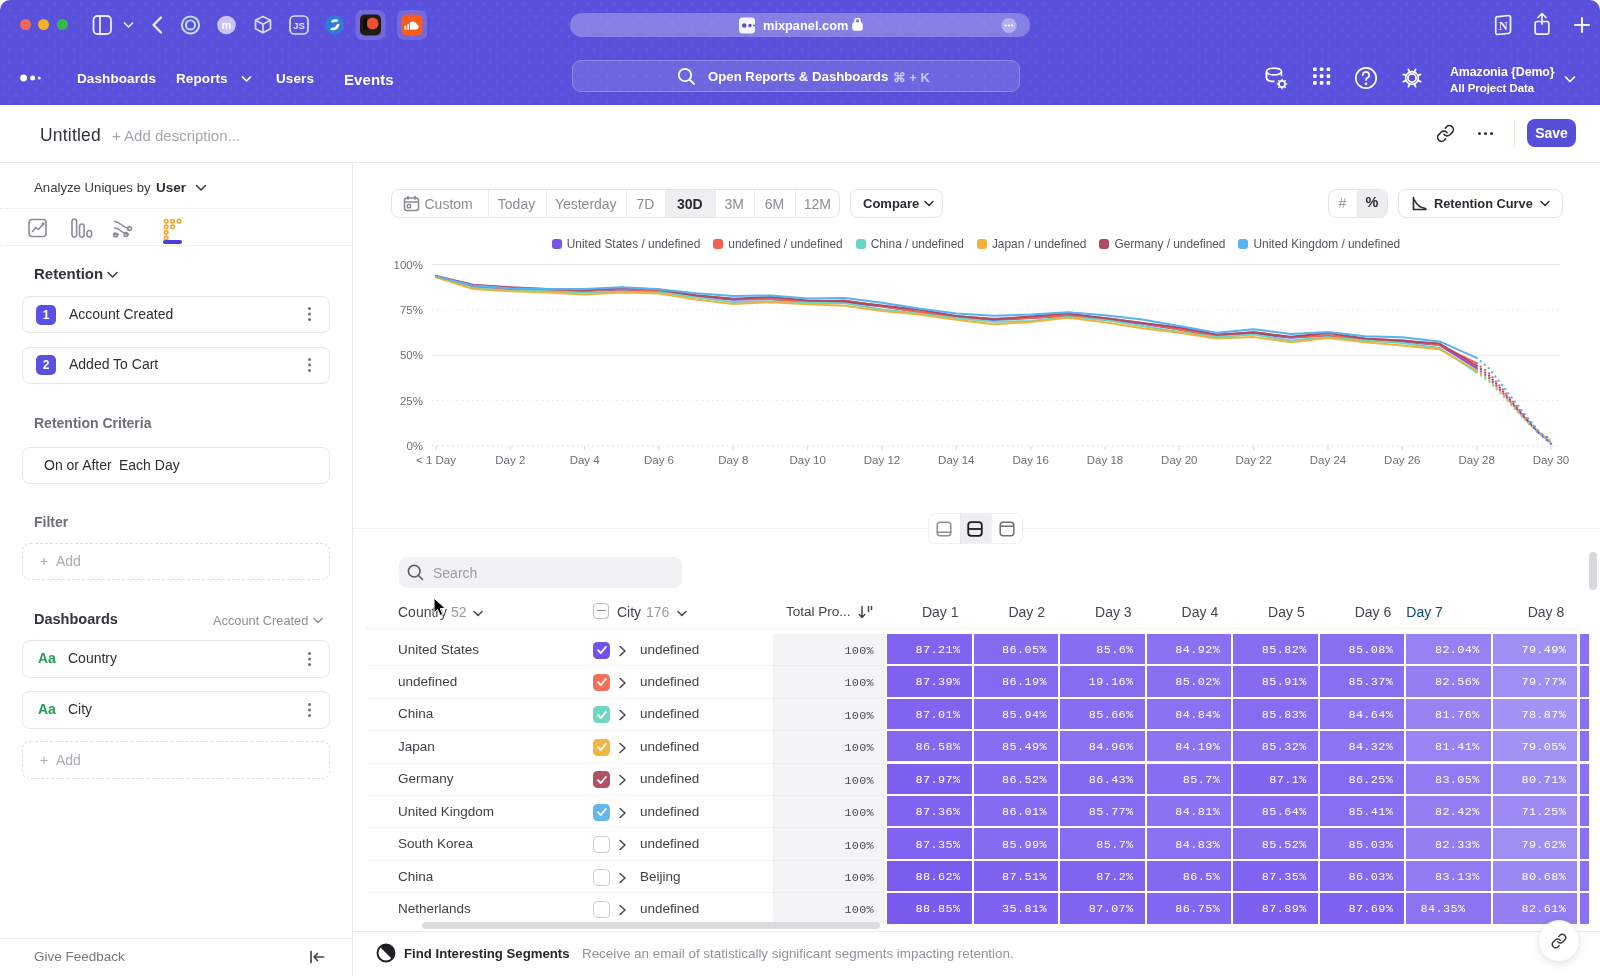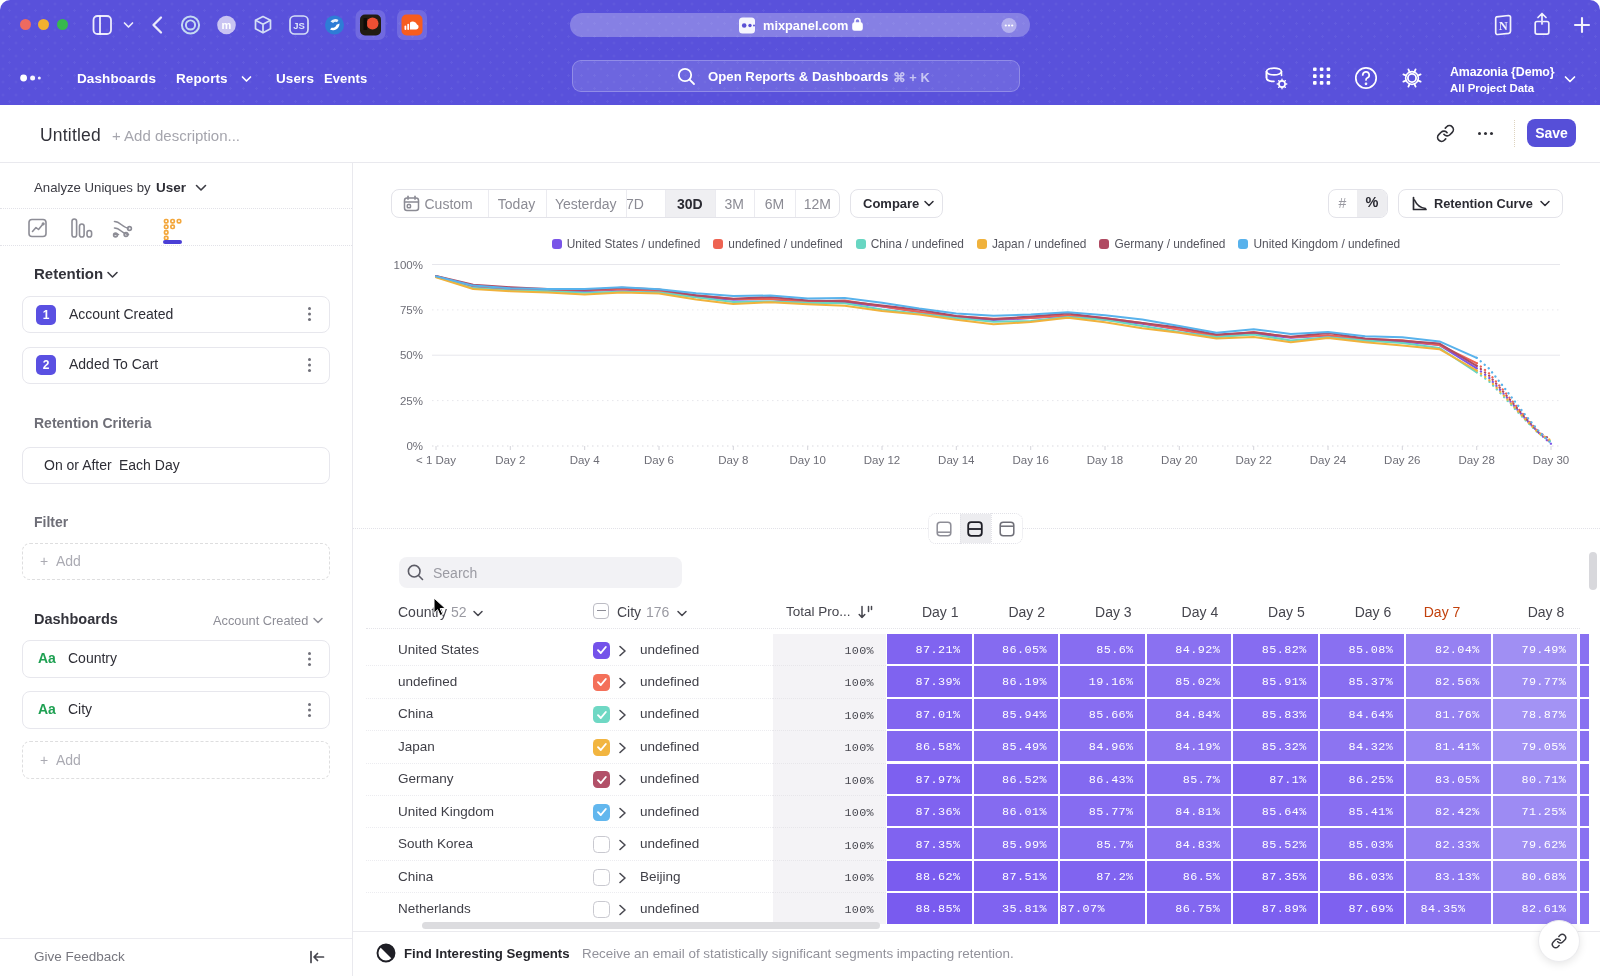--- a/index.html
+++ b/index.html
@@ -79,21 +79,21 @@
 <circle cx="23.6" cy="23" r="3.4" fill="#fff"></circle>
       <circle cx="32.6" cy="23" r="2.5" fill="rgba(255,255,255,.95)"></circle>
       <circle cx="39.3" cy="23" r="1.5" fill="rgba(255,255,255,.9)"></circle>
 </svg>
 <div class="abs" style="left:77px;top:71px;color:#fff;font-size:13.5px;font-weight:700;letter-spacing:.1px">Dashboards</div>
 <div class="abs" style="left:176px;top:71px;color:#fff;font-size:13.5px;font-weight:700;letter-spacing:.1px">Reports</div>
 <svg class="abs" style="left:240px;top:75px" width="13" height="9">
       <path d="M2.5 2 l4 4 l4 -4" stroke="#fff" stroke-width="1.7" fill="none" stroke-linecap="round" stroke-linejoin="round"></path>
     </svg>
 <div class="abs" style="left:276px;top:71px;color:#fff;font-size:13.5px;font-weight:700;letter-spacing:.1px">Users</div>
-<div class="abs" style="left:324px;top:71px;color:#fff;font-size:13px;font-weight:700;letter-spacing:.1px">Events</div>
+<div class="abs" style="left:344px;top:71px;color:#fff;font-size:15px;font-weight:700;letter-spacing:.1px">Events</div>
 <div class="abs" style="left:572px;top:60px;width:448px;height:32px;border-radius:9px;background:rgba(255,255,255,.12);border:1px solid rgba(255,255,255,.25)"></div>
 <svg class="abs" style="left:676px;top:66px" width="22" height="22">
       <circle cx="9" cy="9" r="6.2" fill="none" stroke="#fff" stroke-width="1.8"></circle>
       <line x1="13.6" y1="13.6" x2="18" y2="18" stroke="#fff" stroke-width="1.8" stroke-linecap="round"></line>
     </svg>
 <div class="abs" style="left:708px;top:69px;color:#fff;font-size:13.2px;font-weight:700">Open Reports &amp; Dashboards</div>
 <div class="abs" style="left:893px;top:69.5px;color:rgba(255,255,255,.62);font-size:12.8px;font-weight:600">⌘ + K</div>
 <svg class="abs" style="left:1256px;top:62px" width="180" height="36" viewBox="0 0 180 36">
 <g stroke="#fff" fill="none" stroke-width="1.6" stroke-linecap="round" stroke-linejoin="round">
 <ellipse cx="18" cy="9.5" rx="7.5" ry="3.4"></ellipse>
@@ -215,21 +215,21 @@
 <div class="abs" style="left:0;top:938px;width:352px;height:38px;background:#fff;border-top:1px solid #ebebf0"></div>
 <div class="abs" style="left:34px;top:949px;font-size:13.5px;color:#77777f">Give Feedback</div>
 <svg class="abs" style="left:308px;top:949px" width="18" height="16" fill="none" stroke="#46464e" stroke-width="1.7" stroke-linecap="round" stroke-linejoin="round">
 <path d="M3 2.5 v11 M15.5 8 h-9 M9.5 4.5 l-3.5 3.5 l3.5 3.5"></path>
     </svg>
 <div class="abs" style="left:390.5px;top:188.5px;width:449px;height:29.5px;border:1px solid #e3e3e9;border-radius:8px;background:#fff"></div>
 <div class="abs" style="left:390.5px;top:195.5px;width:97.0px;text-align:center;font-size:14px;font-weight:400;color:#8b8b94"></div>
 <div class="abs" style="left:424.5px;top:195.5px;font-size:14px;color:#8b8b94">Custom</div>
 <div class="abs" style="left:487.5px;top:195.5px;width:58.0px;text-align:center;font-size:14px;font-weight:400;color:#8b8b94">Today</div>
 <div class="abs" style="left:545.5px;top:195.5px;width:80.5px;text-align:center;font-size:14px;font-weight:400;color:#8b8b94">Yesterday</div>
-<div class="abs" style="left:626px;top:195.5px;width:39px;text-align:left;font-size:14px;font-weight:400;color:#8b8b94">7D</div>
+<div class="abs" style="left:626px;top:195.5px;width:39px;text-align:center;font-size:14px;font-weight:400;color:#8b8b94">7D</div>
 <div class="abs" style="left:665px;top:189.5px;width:49.5px;height:27.5px;background:#efeff2"></div>
 <div class="abs" style="left:665px;top:195.5px;width:49.5px;text-align:center;font-size:14px;font-weight:700;color:#2b2b33">30D</div>
 <div class="abs" style="left:714.5px;top:195.5px;width:39.5px;text-align:center;font-size:14px;font-weight:400;color:#8b8b94">3M</div>
 <div class="abs" style="left:754px;top:195.5px;width:41px;text-align:center;font-size:14px;font-weight:400;color:#8b8b94">6M</div>
 <div class="abs" style="left:795px;top:195.5px;width:44.5px;text-align:center;font-size:14px;font-weight:400;color:#8b8b94">12M</div>
 <div class="abs" style="left:487.5px;top:189.5px;width:1px;height:27.5px;background:#ebebf0"></div>
 <div class="abs" style="left:545.5px;top:189.5px;width:1px;height:27.5px;background:#ebebf0"></div>
 <div class="abs" style="left:626px;top:189.5px;width:1px;height:27.5px;background:#ebebf0"></div>
 <div class="abs" style="left:665px;top:189.5px;width:1px;height:27.5px;background:#ebebf0"></div>
 <div class="abs" style="left:714.5px;top:189.5px;width:1px;height:27.5px;background:#ebebf0"></div>
@@ -364,21 +364,21 @@
 <svg class="abs" style="left:858px;top:605px" width="16" height="15" fill="none" stroke="#45454d" stroke-width="1.5" stroke-linecap="round" stroke-linejoin="round">
 <path d="M4 1.5 v11 M1.2 9.5 l2.8 3 l2.8 -3"></path>
       <path d="M10.5 6.5 v-5 M13.5 4.5 v-3"></path>
     </svg>
 <div class="abs" style="left:887.0px;top:604px;width:71.5px;text-align:right;font-size:14px;font-weight:500;color:#45454d">Day 1</div>
 <div class="abs" style="left:973.5px;top:604px;width:71.5px;text-align:right;font-size:14px;font-weight:500;color:#45454d">Day 2</div>
 <div class="abs" style="left:1060.1px;top:604px;width:71.5px;text-align:right;font-size:14px;font-weight:500;color:#45454d">Day 3</div>
 <div class="abs" style="left:1146.7px;top:604px;width:71.5px;text-align:right;font-size:14px;font-weight:500;color:#45454d">Day 4</div>
 <div class="abs" style="left:1233.2px;top:604px;width:71.5px;text-align:right;font-size:14px;font-weight:500;color:#45454d">Day 5</div>
 <div class="abs" style="left:1319.8px;top:604px;width:71.5px;text-align:right;font-size:14px;font-weight:500;color:#45454d">Day 6</div>
-<div class="abs" style="left:1406.3px;top:604px;width:71.5px;text-align:center;font-size:14px;font-weight:500;color:#c2410c">Day 7</div>
+<div class="abs" style="left:1406.3px;top:604px;width:71.5px;text-align:left;font-size:14px;font-weight:500;color:#0c4a6e">Day 7</div>
 <div class="abs" style="left:1492.8px;top:604px;width:71.5px;text-align:right;font-size:14px;font-weight:500;color:#45454d">Day 8</div>
 <div class="abs" style="left:366px;top:628px;width:1214px;height:1px;border-top:1px dotted #e4e4e9"></div>
 <div class="abs" style="left:773px;top:633.8px;width:113px;height:289.8px;background:#f4f3f6"></div>
 <div class="abs" style="left:398px;top:641.5px;font-size:13.5px;color:#3f3f47">United States</div>
 <div class="abs" style="left:593px;top:641.5px;width:17px;height:17px;border-radius:4.5px;background:#7452ea"></div>
 <svg class="abs" style="left:595.5px;top:644.0px" width="12" height="12">
       <path d="M2 6.2 l2.8 2.8 l5 -6" stroke="#fff" stroke-width="1.9" fill="none" stroke-linecap="round" stroke-linejoin="round"></path>
     </svg>
 <svg class="abs" style="left:618px;top:644.5px" width="9" height="12">
       <path d="M2 1.5 l5 4.5 l-5 4.5" stroke="#4a4a52" stroke-width="1.6" fill="none" stroke-linecap="round" stroke-linejoin="round"></path>
@@ -606,21 +606,21 @@
       <path d="M2 1.5 l5 4.5 l-5 4.5" stroke="#4a4a52" stroke-width="1.6" fill="none" stroke-linecap="round" stroke-linejoin="round"></path>
     </svg>
 <div class="abs" style="left:640px;top:900.9px;font-size:13.5px;color:#3f3f47">undefined</div>
 <div class="abs" style="left:773px;top:902.4px;width:101px;text-align:right;font-size:11.8px;color:#4a4a52" class2="mono"><span class="mono" style="letter-spacing:.3px">100%</span></div>
 <div class="abs" style="left:773px;top:892.2px;width:113px;height:1px;border-top:1px dotted #e7e6ea"></div>
 <div class="abs" style="left:887.0px;top:893.2px;width:84.5px;height:30.4px;background:#795bef"></div>
 <div class="abs mono" style="left:887.0px;top:902.4px;width:73.5px;text-align:right;font-size:11.8px;color:#fff;letter-spacing:.4px">88.85%</div>
 <div class="abs" style="left:973.5px;top:893.2px;width:84.5px;height:30.4px;background:#7f63f0"></div>
 <div class="abs mono" style="left:973.5px;top:902.4px;width:73.5px;text-align:right;font-size:11.8px;color:#fff;letter-spacing:.4px">35.81%</div>
 <div class="abs" style="left:1060.1px;top:893.2px;width:84.5px;height:30.4px;background:#8165f0"></div>
-<div class="abs mono" style="left:1060.1px;top:902.4px;width:73.5px;text-align:left;font-size:11.8px;color:#fff;letter-spacing:.4px">87.07%</div>
+<div class="abs mono" style="left:1060.1px;top:902.4px;width:73.5px;text-align:right;font-size:11.8px;color:#fff;letter-spacing:.4px">87.07%</div>
 <div class="abs" style="left:1146.7px;top:893.2px;width:84.5px;height:30.4px;background:#8267f0"></div>
 <div class="abs mono" style="left:1146.7px;top:902.4px;width:73.5px;text-align:right;font-size:11.8px;color:#fff;letter-spacing:.4px">86.75%</div>
 <div class="abs" style="left:1233.2px;top:893.2px;width:84.5px;height:30.4px;background:#7d60f0"></div>
 <div class="abs mono" style="left:1233.2px;top:902.4px;width:73.5px;text-align:right;font-size:11.8px;color:#fff;letter-spacing:.4px">87.89%</div>
 <div class="abs" style="left:1319.8px;top:893.2px;width:84.5px;height:30.4px;background:#7e61f0"></div>
 <div class="abs mono" style="left:1319.8px;top:902.4px;width:73.5px;text-align:right;font-size:11.8px;color:#fff;letter-spacing:.4px">87.69%</div>
 <div class="abs" style="left:1406.3px;top:893.2px;width:84.5px;height:30.4px;background:#8c74f1"></div>
 <div class="abs mono" style="left:1406.3px;top:902.4px;width:73.5px;text-align:center;font-size:11.8px;color:#fff;letter-spacing:.4px">84.35%</div>
 <div class="abs" style="left:1492.8px;top:893.2px;width:84.5px;height:30.4px;background:#937ef2"></div>
 <div class="abs mono" style="left:1492.8px;top:902.4px;width:73.5px;text-align:right;font-size:11.8px;color:#fff;letter-spacing:.4px">82.61%</div>

